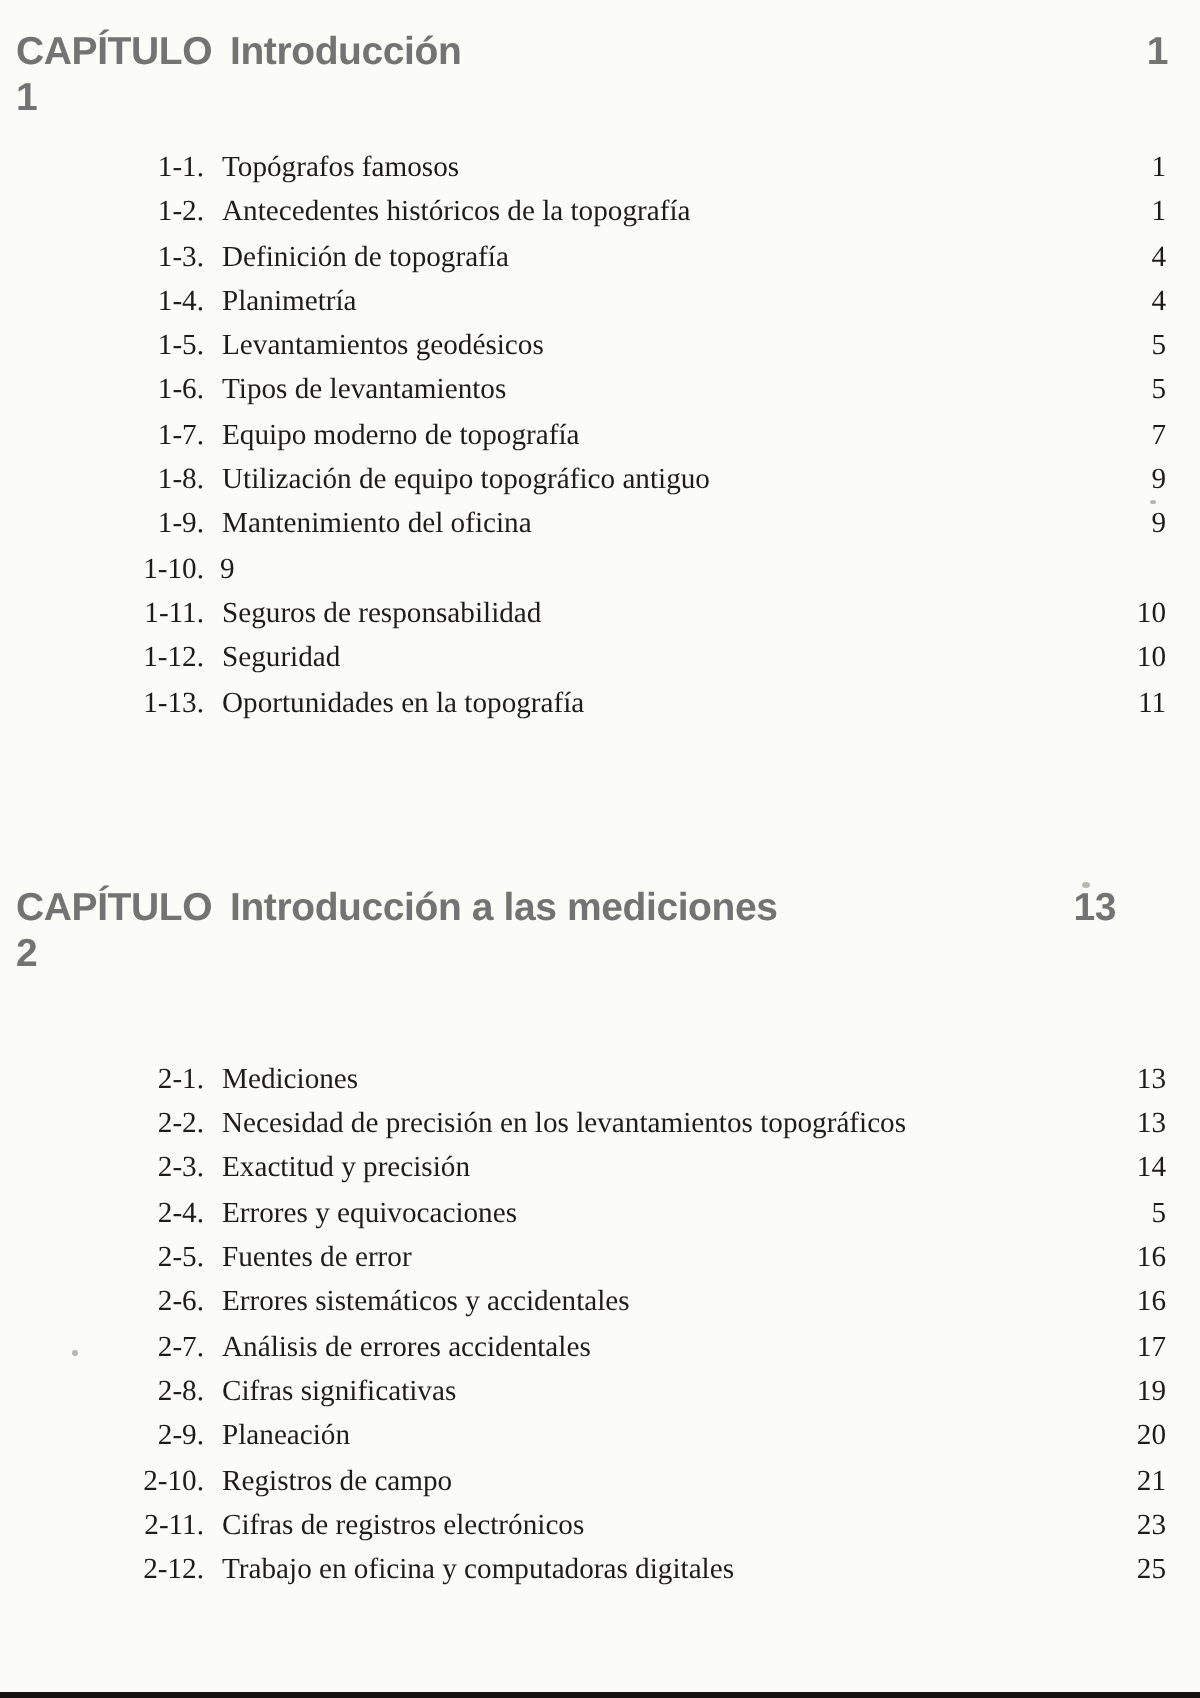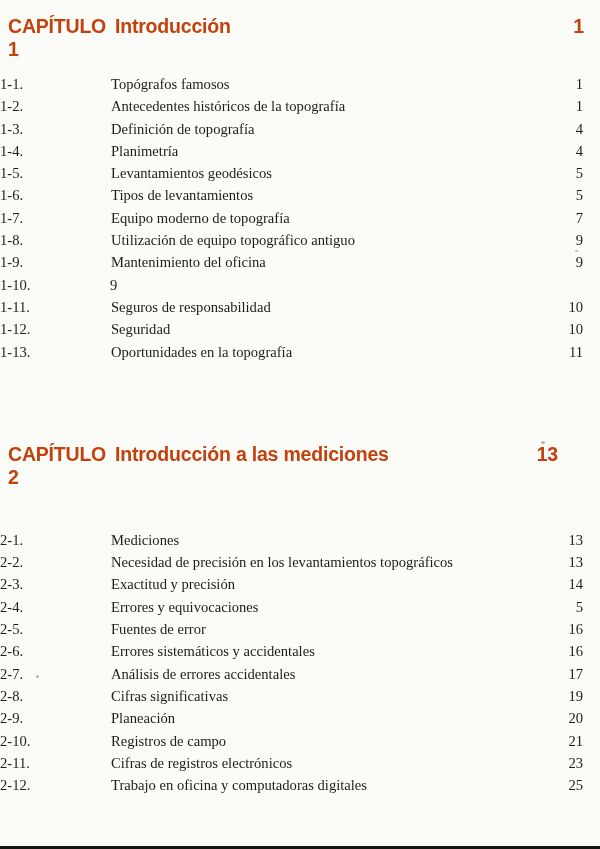--- a/index.html
+++ b/index.html
@@ -42,21 +42,21 @@
     margin-top: 80px;
   }
   .chapter-heading {
     display: flex;
     align-items: baseline;
     padding: 0 16px 0 8px;
     font-family: "Liberation Sans", "DejaVu Sans", sans-serif;
     font-weight: 700;
     font-size: 19.5px;
     letter-spacing: -0.2px;
-    color: #c2410c;
+    color: #737373;
   }
   .chapter-label {
     width: 107px;
     flex: 0 0 auto;
   }
   .chapter-title {
     flex: 0 1 auto;
     white-space: nowrap;
   }
   .chapter-page {
@@ -77,21 +77,21 @@
   }
   .entry {
     display: flex;
     align-items: baseline;
     line-height: 22.3px;
     padding-right: 17px;
   }
   .entry-num {
     width: 102px;
     flex: 0 0 auto;
-    text-align: left;
+    text-align: right;
   }
   .entry-title {
     flex: 1 1 auto;
     margin-left: 9px;
     white-space: nowrap;
     overflow: hidden;
   }
   .entry-page {
     flex: 0 0 auto;
     text-align: right;

